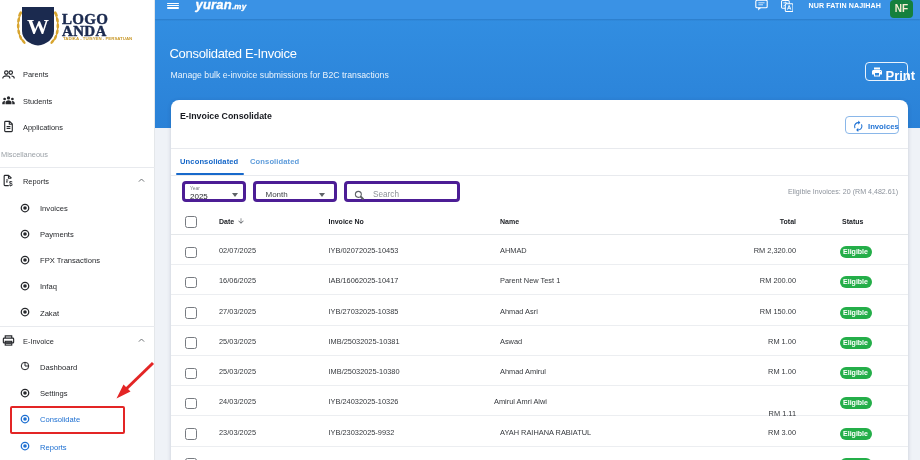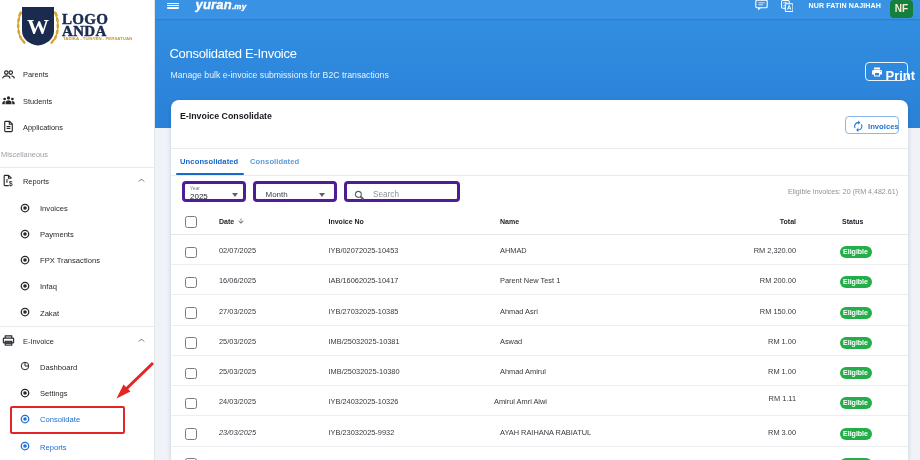--- a/index.html
+++ b/index.html
@@ -191,26 +191,26 @@
     <div class="cell abs" style="left:157.5px; top:11.2px;">IMB/25032025-10380</div>
     <div class="cell abs" style="left:329px; top:11.2px;">Ahmad Amirul</div>
     <div class="cell abs" style="right:112px; top:11.2px;">RM 1.00</div>
     <div class="pill" style="top:11.3px;">Eligible</div>
   </div>
   <div class="row" style="top:151.25px;">
     <div class="cbox" style="top:11.7px;"></div>
     <div class="cell abs" style="left:48px; top:11.2px;">24/03/2025</div>
     <div class="cell abs" style="left:157.5px; top:11.2px;">IYB/24032025-10326</div>
     <div class="cell abs" style="left:323px; top:11.2px;">Amirul Amri Alwi</div>
-    <div class="cell abs" style="right:112px; top:8px;">RM 1.11</div>
+    <div class="cell abs" style="right:112px; top:23px;">RM 1.11</div>
     <div class="pill" style="top:11.3px;">Eligible</div>
   </div>
   <div class="row" style="top:181.50px;">
     <div class="cbox" style="top:11.7px;"></div>
-    <div class="cell abs" style="left:48px; top:11.2px;font-style:italic;">23/03/2025</div>
+    <div class="cell abs" style="left:48px; top:11.2px;">23/03/2025</div>
     <div class="cell abs" style="left:157.5px; top:11.2px;">IYB/23032025-9932</div>
     <div class="cell abs" style="left:329px; top:11.2px;">AYAH RAIHANA RABIATUL</div>
     <div class="cell abs" style="right:112px; top:11.2px;">RM 3.00</div>
     <div class="pill" style="top:11.3px;">Eligible</div>
   </div>
   <div class="row" style="top:211.75px;">
     <div class="cbox" style="top:11.7px;"></div>
     <div class="cell abs" style="left:48px; top:11.2px;">21/03/2025</div>
     <div class="cell abs" style="left:157.5px; top:11.2px;">IYB/21032025-9920</div>
     <div class="cell abs" style="left:329px; top:11.2px;">Nur Test</div>

